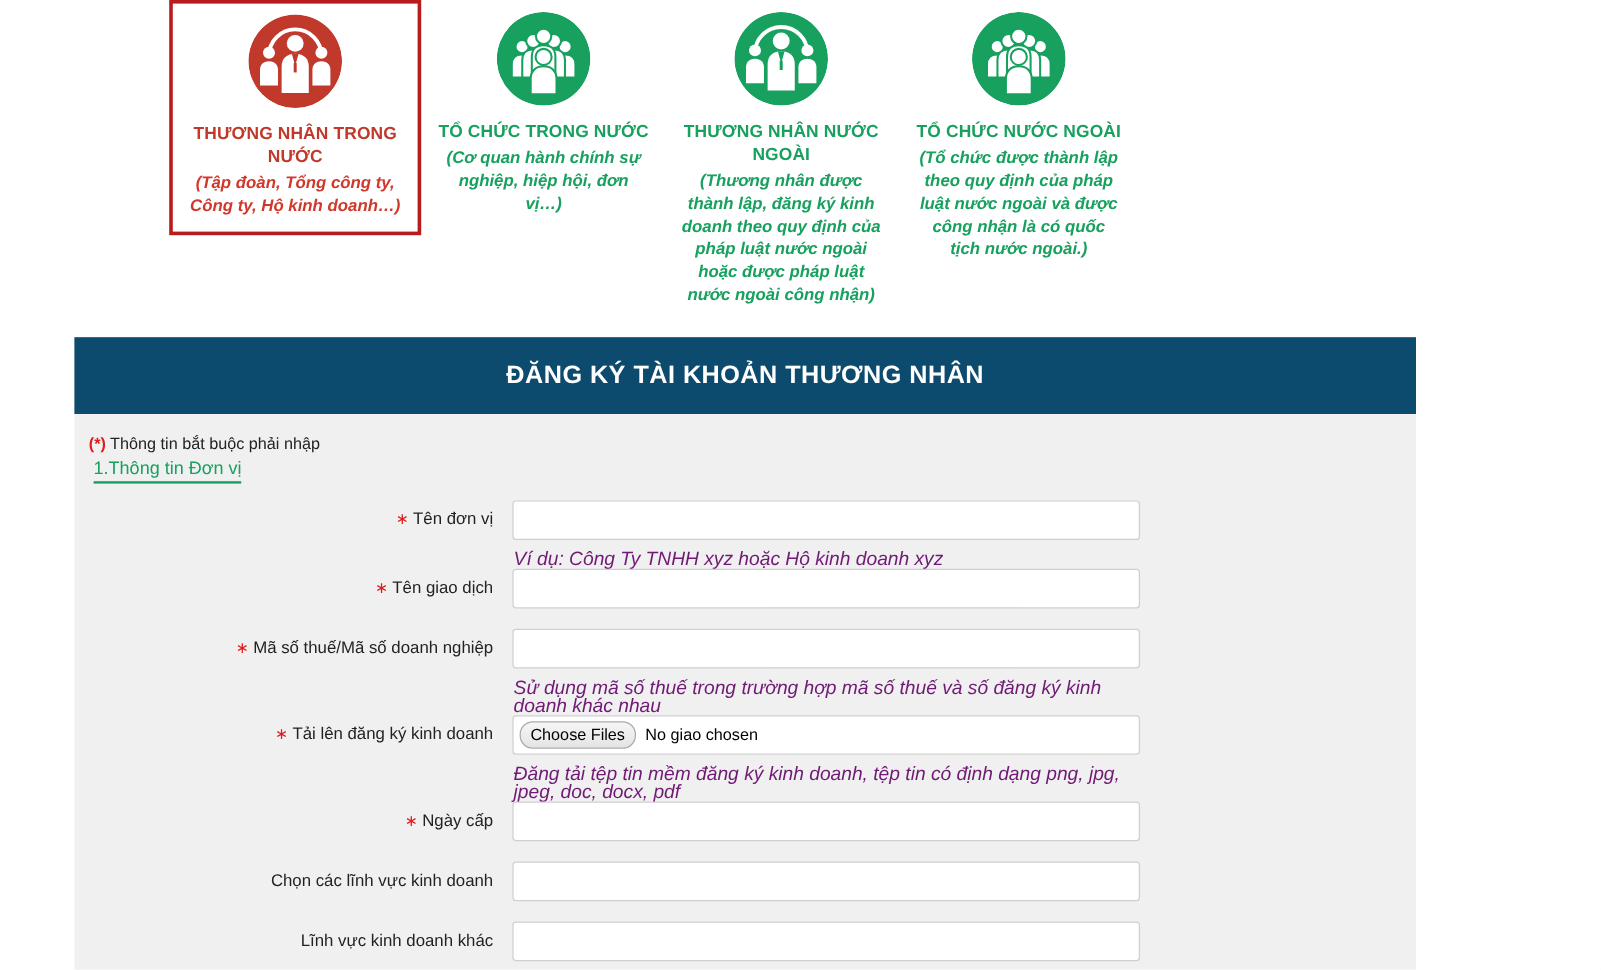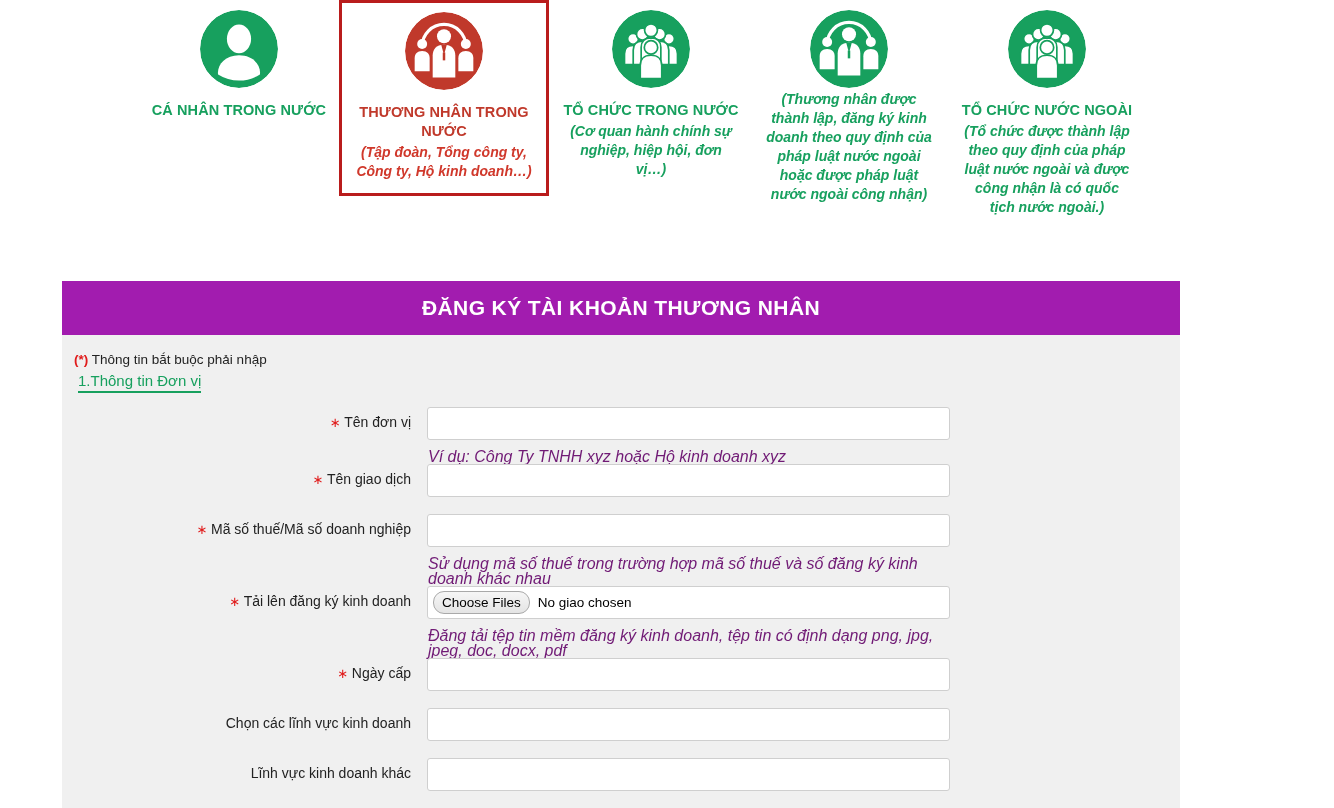--- a/index.html
+++ b/index.html
@@ -67,22 +67,22 @@
 
   
   #form-panel {
     position: absolute;
     left: 62px; top: 281px;
     width: 1118px;
     height: 527px;
     background: #f0f0f0;
   }
   #form-header {
-    height: 54px;
-    background: #a21caf;
+    height: 64px;
+    background: #0c4a6e;
     color: #ffffff;
     font-size: 21px;
     font-weight: bold;
     letter-spacing: .4px;
     display: flex;
     align-items: center;
     justify-content: center;
   }
   #required-note {
     margin: 17px 0 0 12px;
@@ -162,30 +162,20 @@
   .file-status {
     font-size: 13.5px;
     color: #000;
     margin-left: 8px;
   }
 </style>
 </head>
 <body>
 
 <div id="category-row">
-    <div class="category">
-      <span>
-        <svg viewBox="0 0 100 100" class="cat-icon">
-          <circle cx="50" cy="50" r="50" fill="#17a05e"></circle>
-          <ellipse cx="50" cy="37" rx="15.5" ry="18.5" fill="#fff"></ellipse>
-          <path d="M50 58c-17 0-27 11-27 22.5 0 .9 0 1.5.2 2.2A50 50 0 0 0 76.8 82.7c.2-.7.2-1.3.2-2.2C77 69 67 58 50 58z" fill="#fff"></path>
-        </svg>
-      </span>
-      <div class="cat-title">CÁ NHÂN TRONG NƯỚC</div>
-    </div>
     <div class="category selected">
       <span>
         <svg viewBox="0 0 100 100" class="cat-icon">
           <circle cx="50" cy="50" r="50" fill="#c0392b"></circle>
           <path d="M22 44a28 28 0 0 1 56 0" fill="none" stroke="#fff" stroke-width="4.2" stroke-linecap="round"></path>
           <circle cx="22" cy="41" r="6.4" fill="#fff"></circle>
           <path d="M22 50c-6.4 0-9.6 4-9.6 9.2V76h19.2V59.2C31.6 54 28.4 50 22 50z" fill="#fff"></path>
           <circle cx="78" cy="41" r="6.4" fill="#fff"></circle>
           <path d="M78 50c-6.4 0-9.6 4-9.6 9.2V76h19.2V59.2C87.6 54 84.4 50 78 50z" fill="#fff"></path>
           <circle cx="50" cy="31" r="9" fill="#fff"></circle>
@@ -228,20 +218,21 @@
           <circle cx="22" cy="41" r="6.4" fill="#fff"></circle>
           <path d="M22 50c-6.4 0-9.6 4-9.6 9.2V76h19.2V59.2C31.6 54 28.4 50 22 50z" fill="#fff"></path>
           <circle cx="78" cy="41" r="6.4" fill="#fff"></circle>
           <path d="M78 50c-6.4 0-9.6 4-9.6 9.2V76h19.2V59.2C87.6 54 84.4 50 78 50z" fill="#fff"></path>
           <circle cx="50" cy="31" r="9" fill="#fff"></circle>
           <path d="M50 42c-10 0-14.5 6-14.5 13.6V84h29V55.6C64.5 48 60 42 50 42z" fill="#fff"></path>
           <path d="M46.4 42h7.2l-3.6 13z" fill="#17a05e"></path>
           <rect x="48.4" y="52" width="3.2" height="10" fill="#17a05e"></rect>
         </svg>
       </span>
+      <div class="cat-title">THƯƠNG NHÂN NƯỚC NGOÀI</div>
       <div class="cat-sub">(Thương nhân được thành lập, đăng ký kinh doanh theo quy định của pháp luật nước ngoài hoặc được pháp luật nước ngoài công nhận)</div>
     </div>
     <div class="category">
       <span>
         <svg viewBox="0 0 100 100" class="cat-icon">
           <circle cx="50" cy="50" r="50" fill="#17a05e"></circle>
           <g fill="#fff" stroke="#17a05e" stroke-width="2.2">
             <circle cx="27" cy="37" r="7"></circle>
             <path d="M27 45.5c-7.5 0-11 4.8-11 10.6V70h22V56.1c0-5.8-3.5-10.6-11-10.6z"></path>
             <circle cx="73" cy="37" r="7"></circle>

